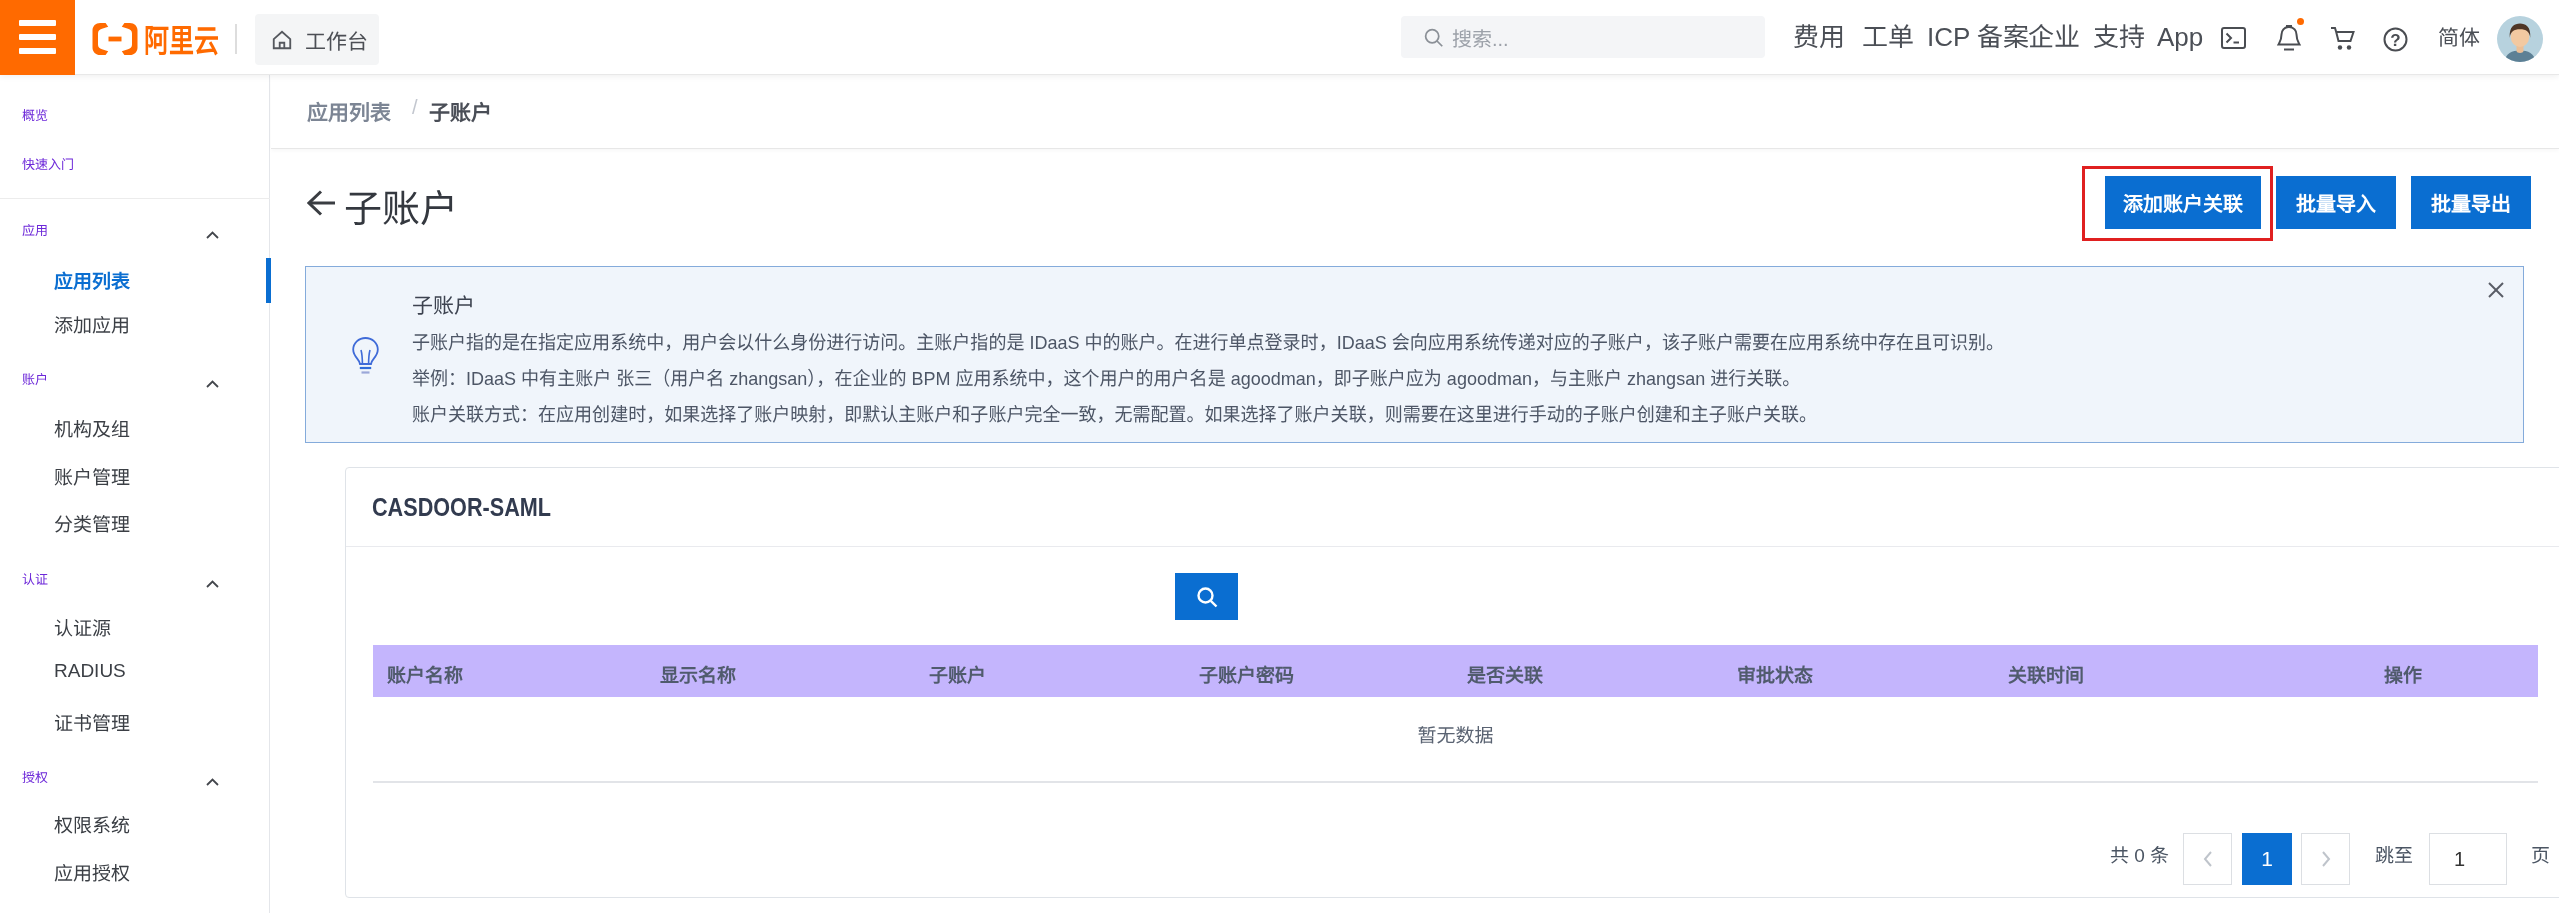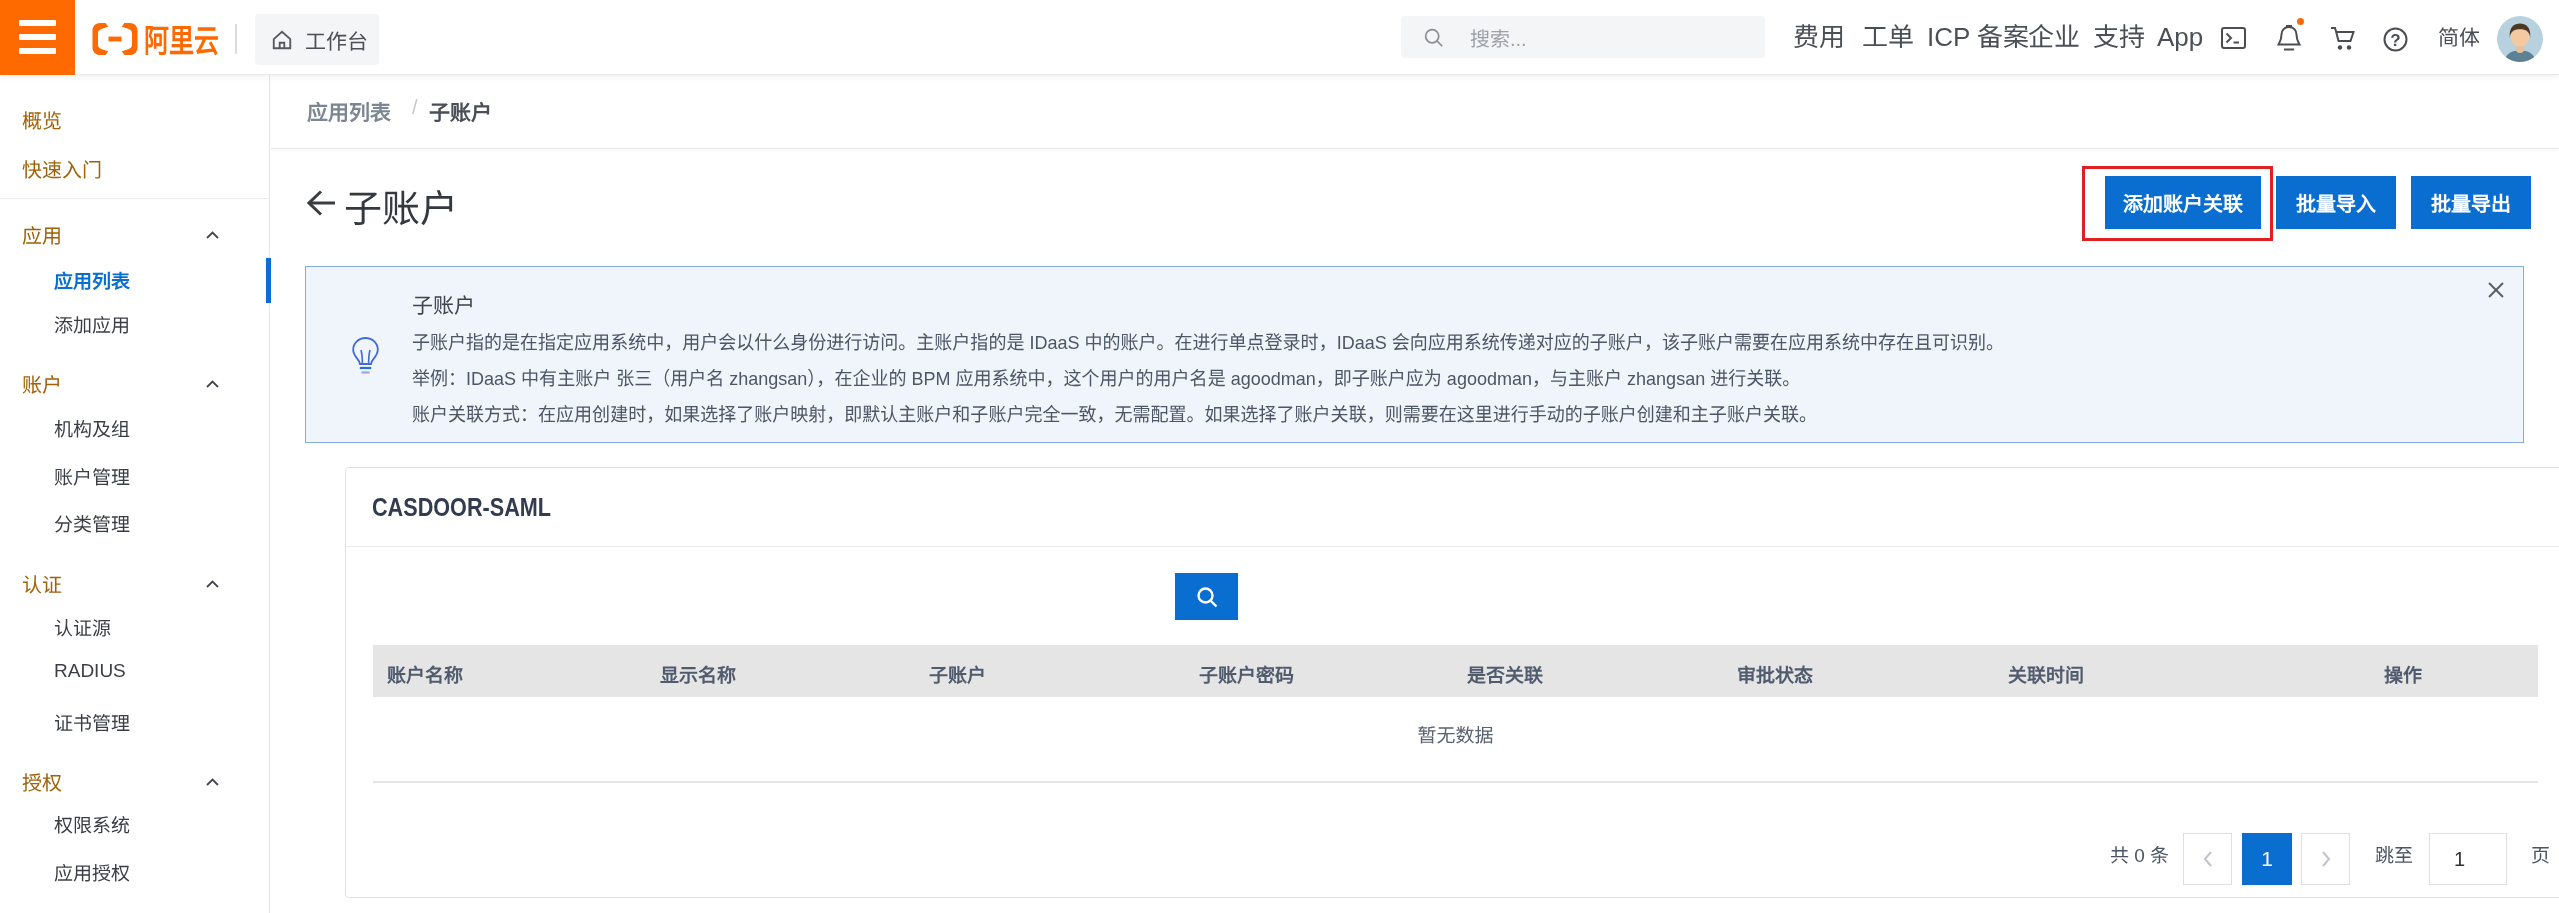--- a/index.html
+++ b/index.html
@@ -18,21 +18,21 @@
   #logo-sep { position:absolute; left:235px; top:24px; width:2px; height:30px; background:#ddd; }
   #workbench { position:absolute; left:255px; top:14px; width:124px; height:51px; background:#f4f5f6; border-radius:4px;
                display:flex; align-items:center; justify-content:center; gap:12px; padding-left:5px; font-size:21px; color:#4c4f55; }
   #hsearch { position:absolute; left:1401px; top:16px; width:364px; height:42px; background:#f4f5f7; border-radius:4px;
              display:flex; align-items:center; font-size:20px; color:#9ca1a9; }
   .hmenu { position:absolute; top:0; height:75px; line-height:75px; font-size:26px; color:#4b4f56; white-space:nowrap; }
   #htxt-jianti { position:absolute; top:0; height:75px; line-height:75px; font-size:21px; color:#4b4f56; }
 
   
   #sidebar { position:absolute; left:0; top:75px; width:270px; height:838px; background:#fff; border-right:1px solid #e4e6ea; }
-  .snav { position:absolute; left:22px; font-size:20px; color:#a16207; }
+  .snav { position:absolute; left:22px; font-size:13px; color:#6d28d9; }
   .snav2 { position:absolute; left:54px; font-size:19px; color:#3b3f45; }
   .scaret { position:absolute; left:206px; }
   #sdivider { position:absolute; left:0; top:123px; width:270px; height:1px; background:#ececec; }
   #selbar { position:absolute; left:266px; top:183px; width:5px; height:45px; background:#0a6ed1; }
 
   
   #main { position:absolute; left:271px; top:75px; width:2288px; height:838px; background:#fff; }
   #breadcrumb { position:absolute; left:0; top:0; width:2288px; height:74px; border-bottom:1px solid #e7e7e7;
                 box-shadow:0 2px 4px rgba(0,0,0,.03); }
   #bc1 { position:absolute; left:36px; top:21px; font-size:21px; color:#7c8594; font-weight:bold; }
@@ -50,21 +50,21 @@
   #banner .bline { position:absolute; left:106px; font-size:19px; color:#4d5666; white-space:nowrap; transform:scaleX(0.948); transform-origin:left top; }
   #bclose { position:absolute; left:2175px; top:8px; width:30px; height:30px; }
 
   
   #card { position:absolute; left:34px; top:392px; width:2220px; height:431px; background:#fff; border:1px solid #dfe3e8; border-radius:4px;margin-left:40px; }
   #cardtitle { position:absolute; left:26px; top:25px; font-size:25px; font-weight:bold; color:#323b4f; transform:scaleX(0.865); transform-origin:left center; white-space:nowrap; }
   #carddiv { position:absolute; left:0; top:78px; width:2218px; height:1px; background:#e9eaee; }
   #sinput { position:absolute; left:27px; top:106px; width:802px; height:44px; border:1px solid #d8dce1; background:#fff; }
   #sinput span { position:absolute; left:14px; top:10px; font-size:19px; color:#a9b1bd; white-space:nowrap; transform:scaleX(0.9); transform-origin:left top; display:inline-block; }
   #sbtn { position:absolute; left:829px; top:105px; width:63px; height:47px; background:#0a6ed1; display:flex; align-items:center; justify-content:center; }
-  #thead { position:absolute; left:27px; top:177px; width:2165px; height:52px; background:#e5e5e5; }
+  #thead { position:absolute; left:27px; top:177px; width:2165px; height:52px; background:#c4b5fd; }
   .th { position:absolute; top:15px; font-size:19px; font-weight:bold; color:#505b6d; }
   #nodata { position:absolute; left:27px; top:252px; width:2165px; text-align:center; font-size:19px; color:#5a6372; }
   #tdiv { position:absolute; left:27px; top:313px; width:2165px; height:2px; background:#e2e4e8; }
 
   
   .pgbox { position:absolute; top:365px; width:49px; height:52px; border:1px solid #dcdfe3; background:#fff;
            display:flex; align-items:center; justify-content:center; }
   #pg-total { position:absolute; left:1764px; top:372px; font-size:19px; color:#4b5563; }
   #pg-cur { position:absolute; left:1896px; top:365px; width:50px; height:52px; background:#0a6ed1; color:#fff; font-size:21px;
             display:flex; align-items:center; justify-content:center; }
@@ -96,21 +96,21 @@
           <path d="M9.5 21 V15 H14.5 V21"></path>
       </svg>
       <span>工作台</span>
     </div>
 
     <div id="hsearch">
       <svg style="margin-left:22px" width="21" height="21" viewBox="0 0 24 24" fill="none" stroke="#8b9097" stroke-width="2">
         <circle cx="10.5" cy="10.5" r="7.5"></circle>
           <line x1="16" y1="16" x2="22" y2="22"></line>
       </svg>
-      <span style="margin-left:26px">搜索...</span>
+      <span style="margin-left:8px">搜索...</span>
     </div>
 
     <div class="hmenu" style="left:1793px">费用</div>
     <div class="hmenu" style="left:1862px">工单</div>
     <div class="hmenu" style="left:1927px">ICP 备案</div>
     <div class="hmenu" style="left:2028px">企业</div>
     <div class="hmenu" style="left:2093px">支持</div>
     <div class="hmenu" style="left:2157px">App</div>
 
     <svg class="abs" style="left:2221px;top:27px" width="25" height="22" viewBox="0 0 25 22" fill="none" stroke="#4a4d52" stroke-width="2">

